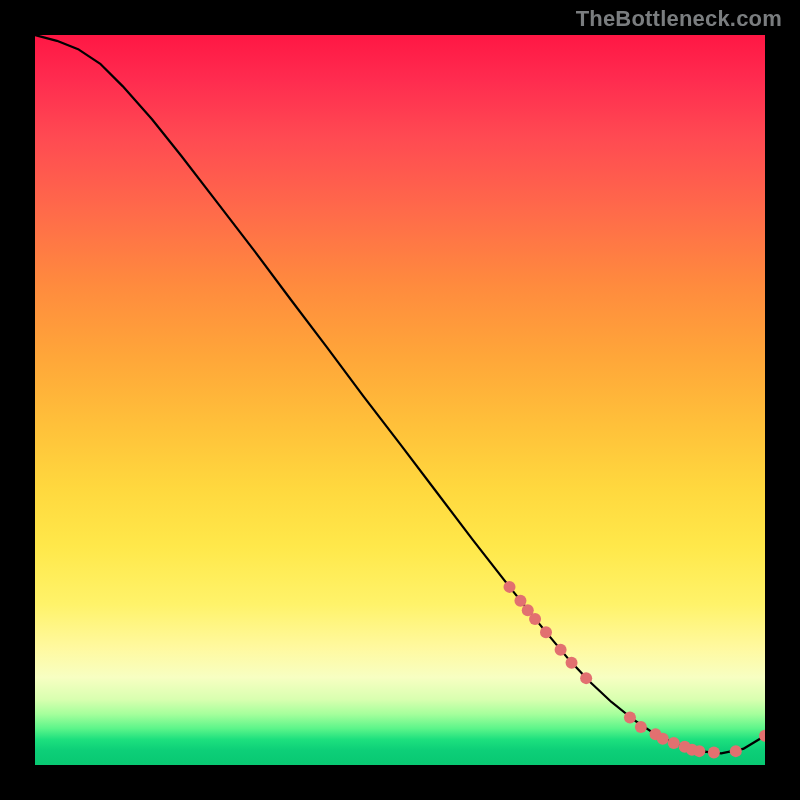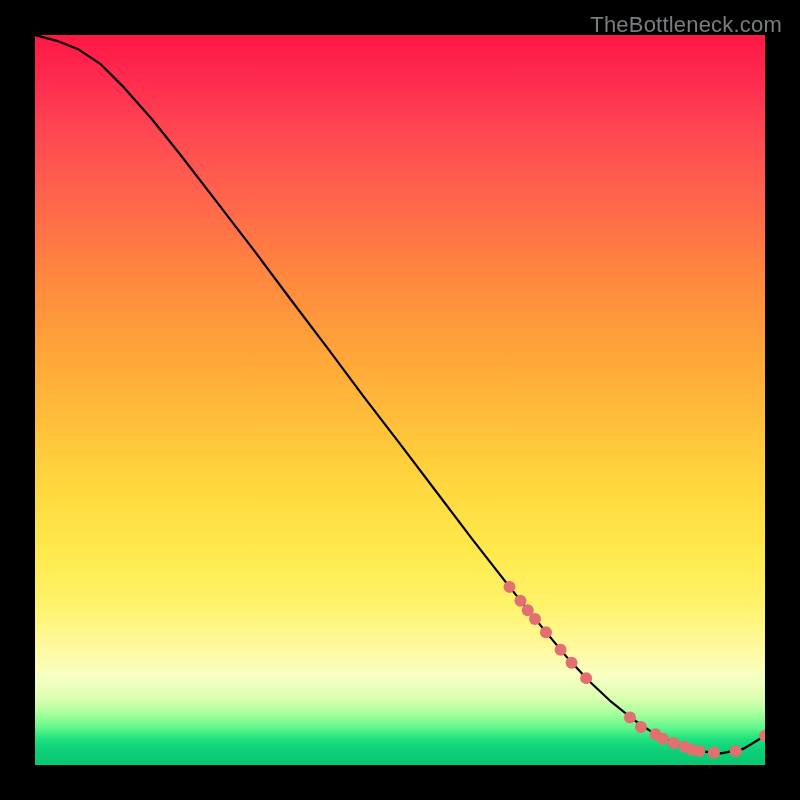--- a/index.html
+++ b/index.html
@@ -51,24 +51,23 @@
     left: 0; top: 0;
     width: 730px; height: 730px;
     pointer-events: none;
   }
   .watermark {
     position: absolute;
     top: 6px;
     right: 18px;
     color: #7a7d7f;
     font-size: 22px;
-    font-weight: 400;
+    font-weight: 700;
     letter-spacing: 0.2px;
     user-select: none;
-    margin-top: 6px;
   }
 </style>
 </head>
 <body>
 
 <div class="stage">
   <div class="watermark">TheBottleneck.com</div>
 
   <div class="plot">
     <svg class="curve-layer" viewBox="0 0 730 730" preserveAspectRatio="none">

